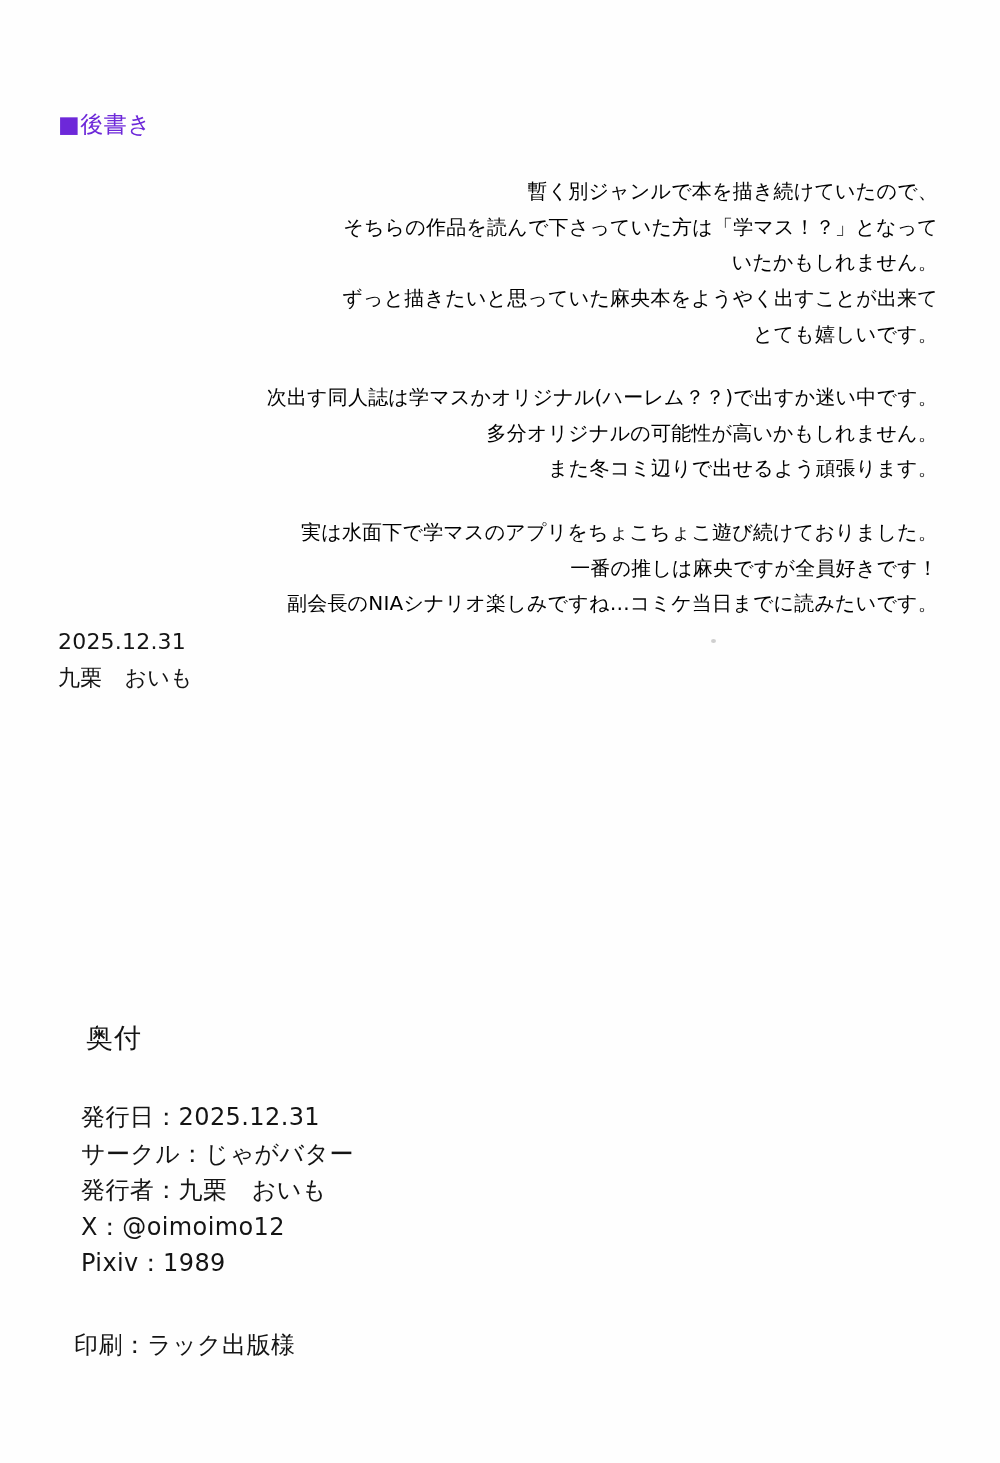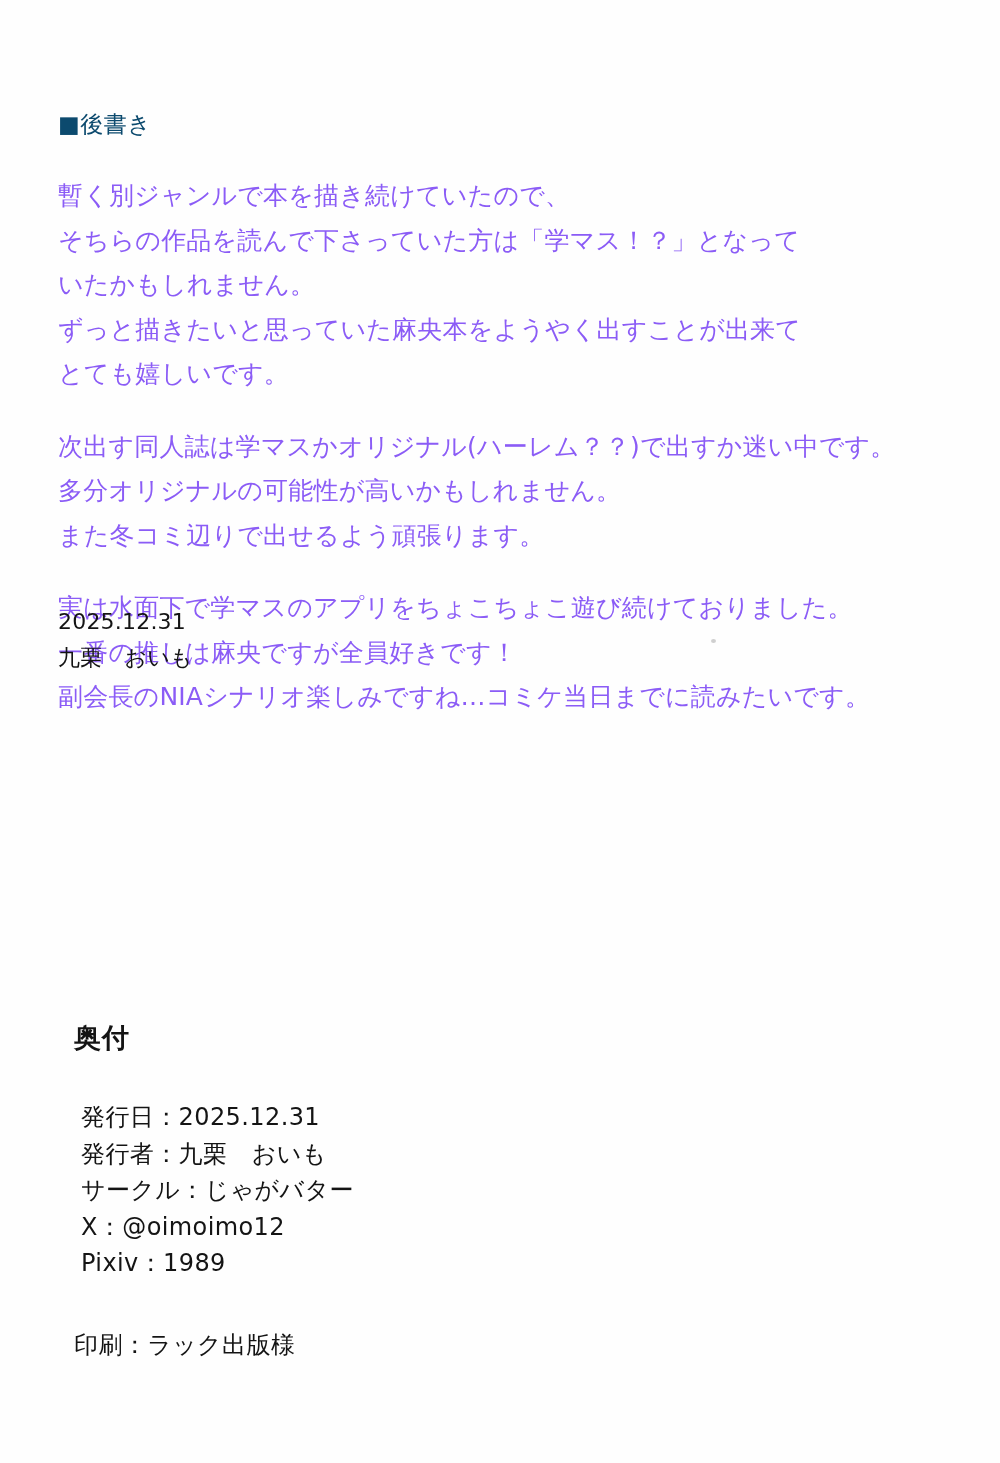--- a/index.html
+++ b/index.html
@@ -29,36 +29,37 @@
     top: 108px;
     width: 880px;
   }
 
   .afterword-heading {
     font-size: 23px;
     line-height: 1.4;
     letter-spacing: 0.5px;
     margin: 0 0 34px 0;
     font-weight: 400;
-    color: #0c4a6e;
+    color: #6d28d9;
   }
 
   .para {
-    font-size: 25px;
+    font-size: 20px;
     line-height: 1.78;
     letter-spacing: 0.2px;
     margin: 0 0 28px 0;
-    color: #8b5cf6;
+    color: #000000;
     white-space: pre-line;
+    text-align: right;
   }
 
   .signature {
     position: absolute;
     left: 58px;
-    top: 604px;
+    top: 624px;
     font-size: 22px;
     line-height: 1.62;
     color: #141414;
     white-space: pre-line;
     letter-spacing: 0.2px;
   }
 
   
   .speck {
     position: absolute;
@@ -74,24 +75,24 @@
   .colophon {
     position: absolute;
     left: 74px;
     top: 1020px;
     width: 820px;
   }
 
   .colophon-title {
     font-size: 27px;
     line-height: 1.3;
-    margin: 0 0 44px 0;
+    margin: 0 0 44px 12px;
     letter-spacing: 1px;
     color: #141414;
-    font-weight: 700;
+    font-weight: 400;
   }
 
   .colophon-list {
     margin: 7px;
     padding: 0;
     list-style: none;
   }
 
   .colophon-list li {
     font-size: 24px;
@@ -134,22 +135,22 @@
   <div class="signature">2025.12.31
 九栗　おいも</div>
 
   <div class="speck"></div>
 
   <section class="colophon">
     <h2 class="colophon-title">奥付</h2>
 
     <ul class="colophon-list">
       <li>発行日：2025.12.31</li>
+      <li>サークル：じゃがバター</li>
       <li>発行者：九栗　おいも</li>
-      <li>サークル：じゃがバター</li>
       <li>X：@oimoimo12</li>
       <li>Pixiv：1989</li>
     </ul>
 
     <div class="colophon-print">印刷：ラック出版様</div>
   </section>
 
 </div>
 
 </body></html>

